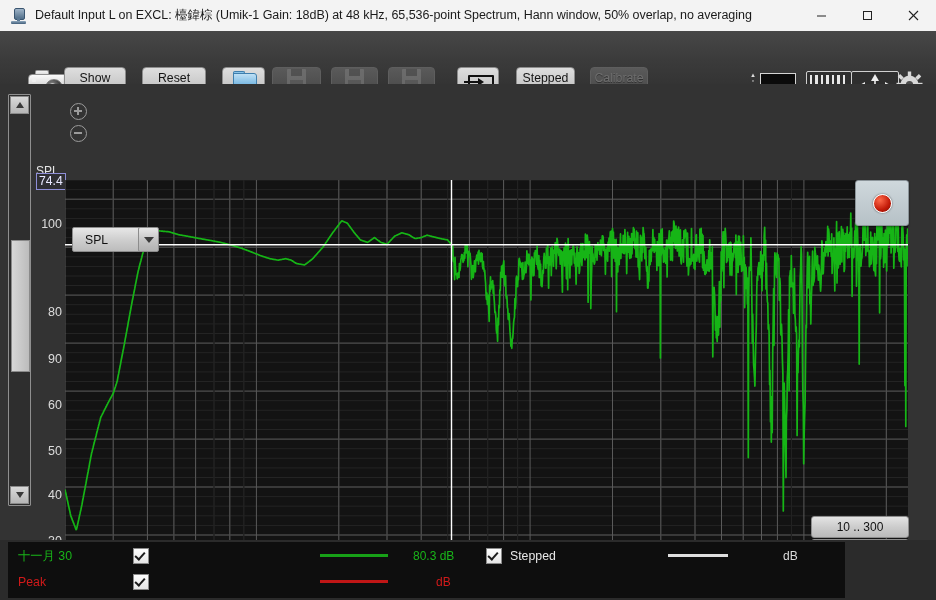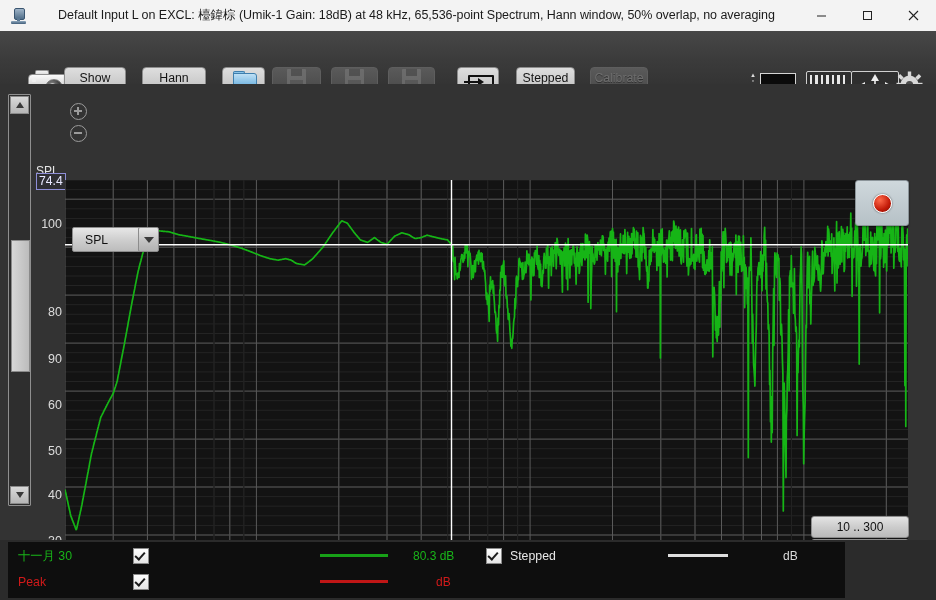--- a/index.html
+++ b/index.html
@@ -27,21 +27,21 @@
   }
   .tb-icon .mic-base{
     position:absolute;left:1px;bottom:0px;width:15px;height:3px;
     background:linear-gradient(#8ea7bd,#3f5c78);border-radius:1px;
   }
   .tb-icon .mic-stem{
     position:absolute;left:7px;bottom:2px;width:3px;height:5px;background:#5b7994;
   }
   .tb-title{
     font-size:12.5px;color:#1a1a1a;white-space:nowrap;letter-spacing:-0.05px;
-    flex:1 1 auto;overflow:hidden;text-overflow:ellipsis;text-align:center;
+    flex:1 1 auto;overflow:hidden;text-overflow:ellipsis;
   }
   .tb-btns{display:flex;height:31px;flex:0 0 auto;}
   .tb-btn{
     width:46px;height:31px;display:flex;align-items:center;justify-content:center;
     font-size:13px;color:#222;
   }
   .tb-btn svg{display:block;}
 
   
   .toolbar{
@@ -283,21 +283,21 @@
         <div class="flash"></div>
         <div class="lens"></div>
     </div>
 
     <div class="tbtn" style="left:64px;width:62px;">
       <span>Show</span>
       <span>distortion</span>
     </div>
 
     <div class="tbtn" style="left:142px;width:64px;">
-      <span>Hann</span>
+      <span>Reset</span>
       <span>averaging</span>
     </div>
 
     <div class="tbtn" style="left:222px;width:43px;">
       <div class="icn-folder">
           <div class="f2"></div>
           <div class="f1"></div>
         </div>
       <span>WAV</span>
     </div>

